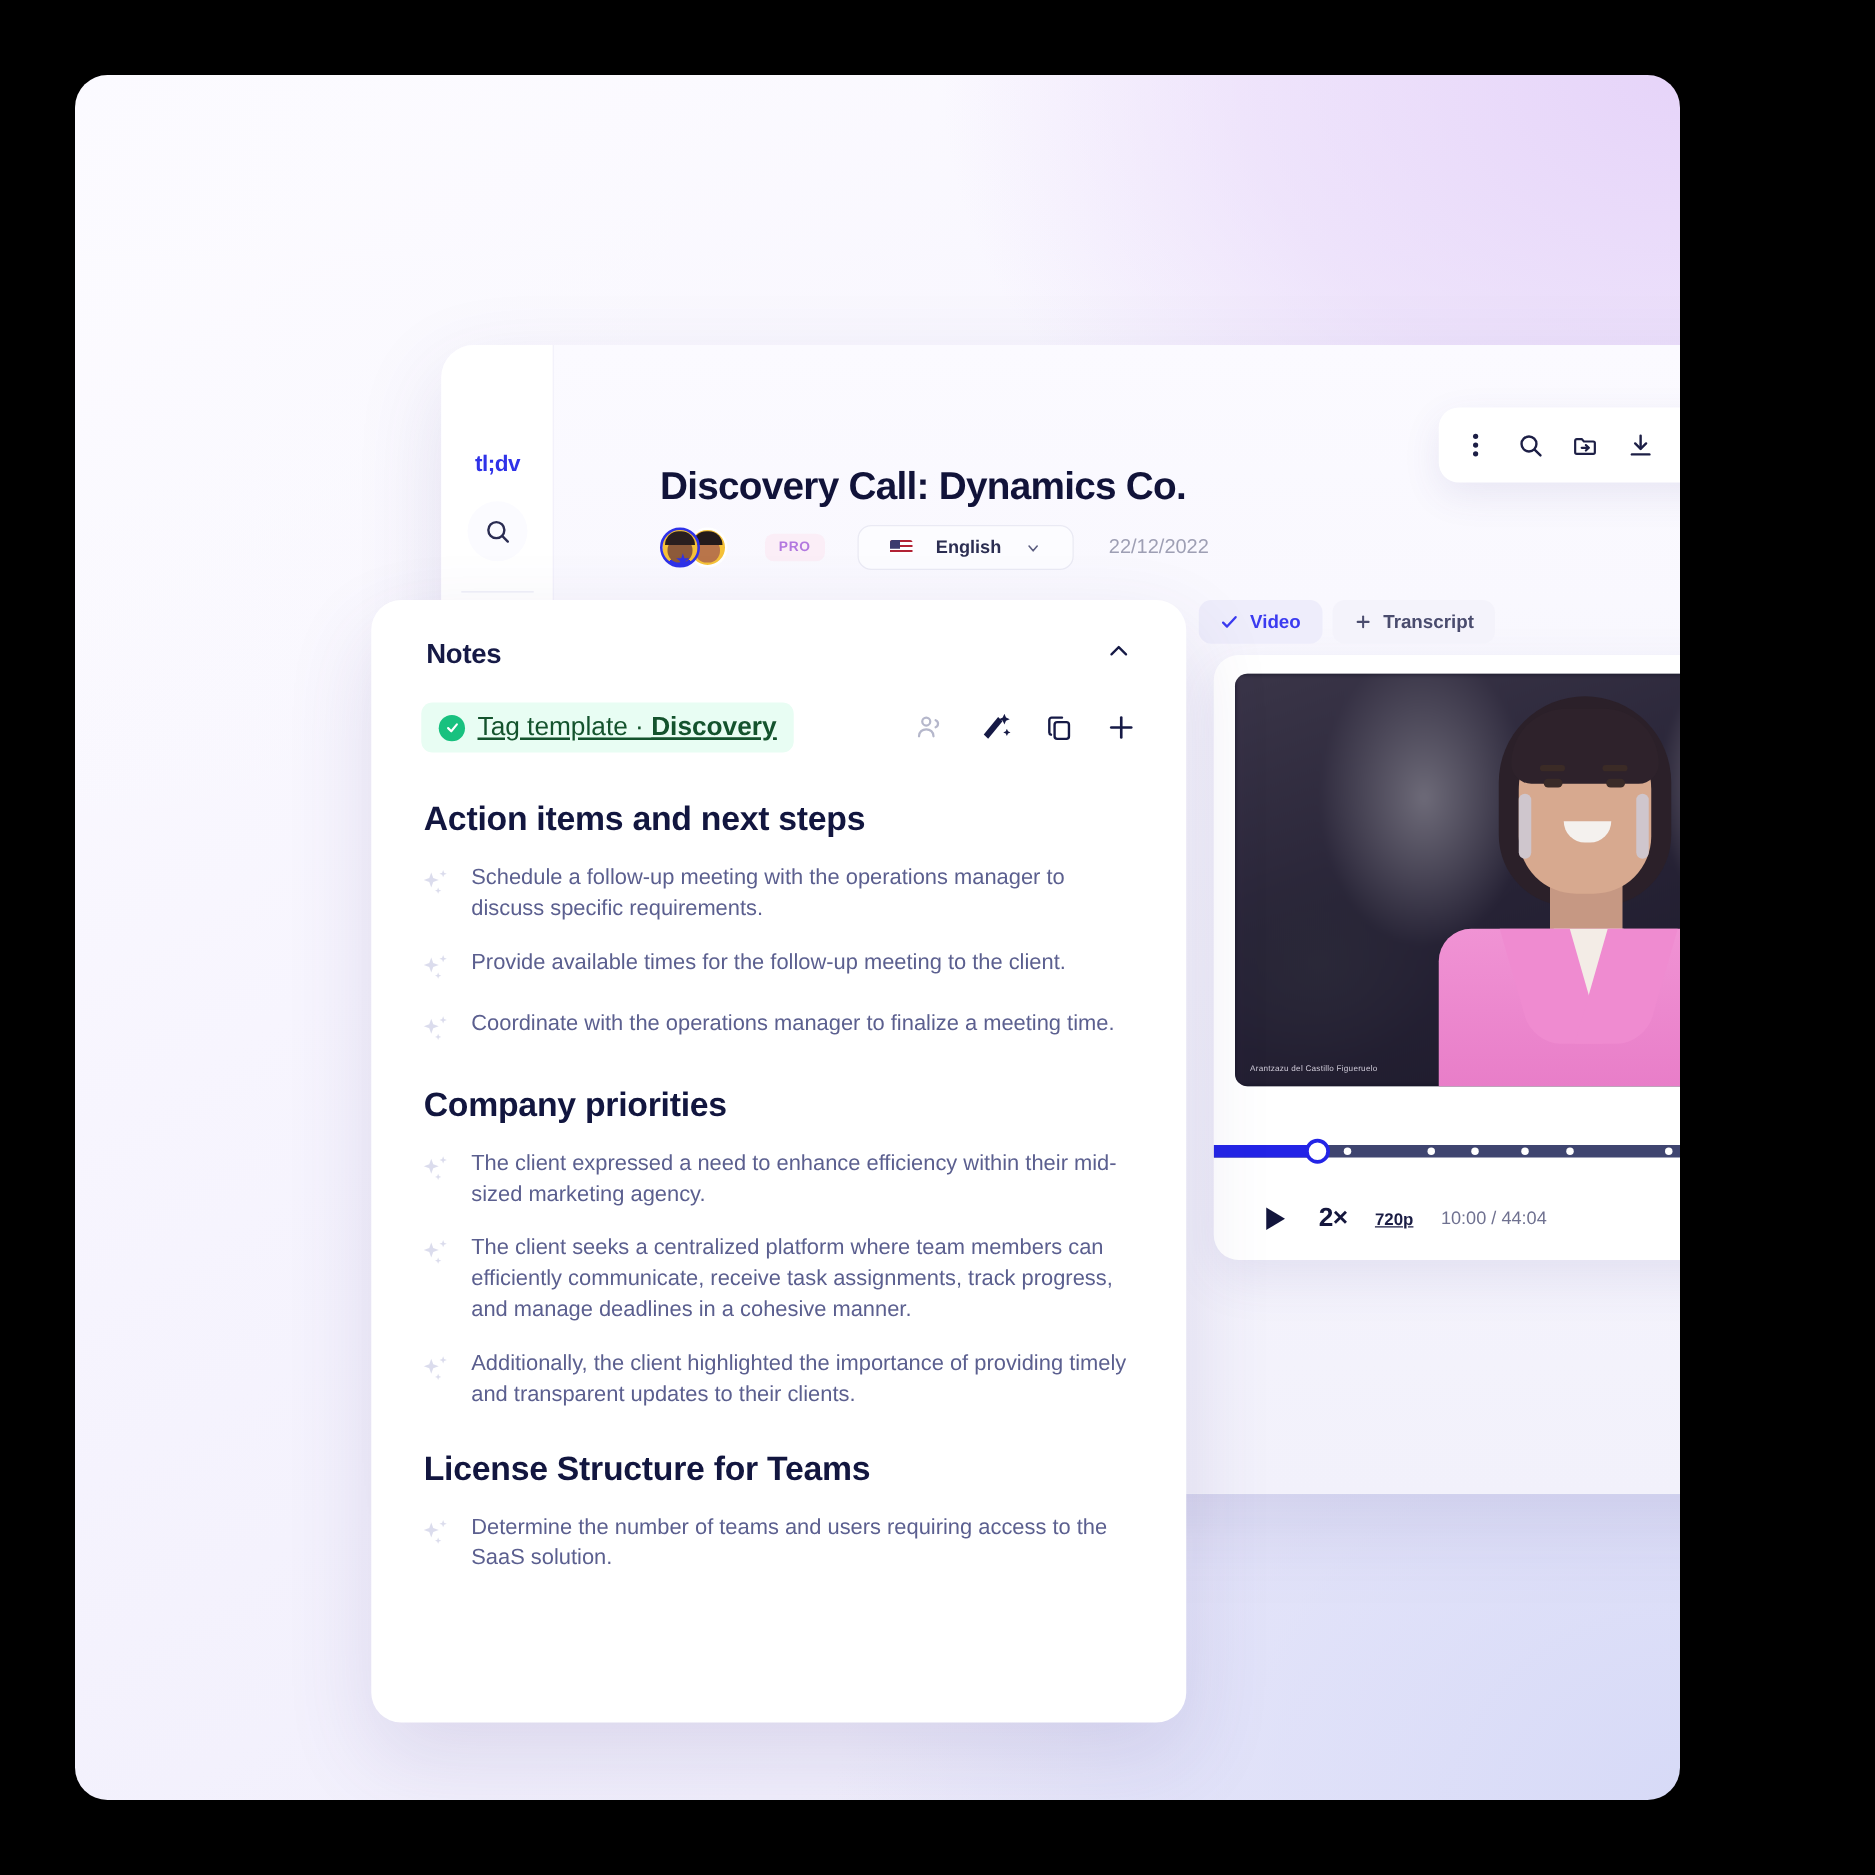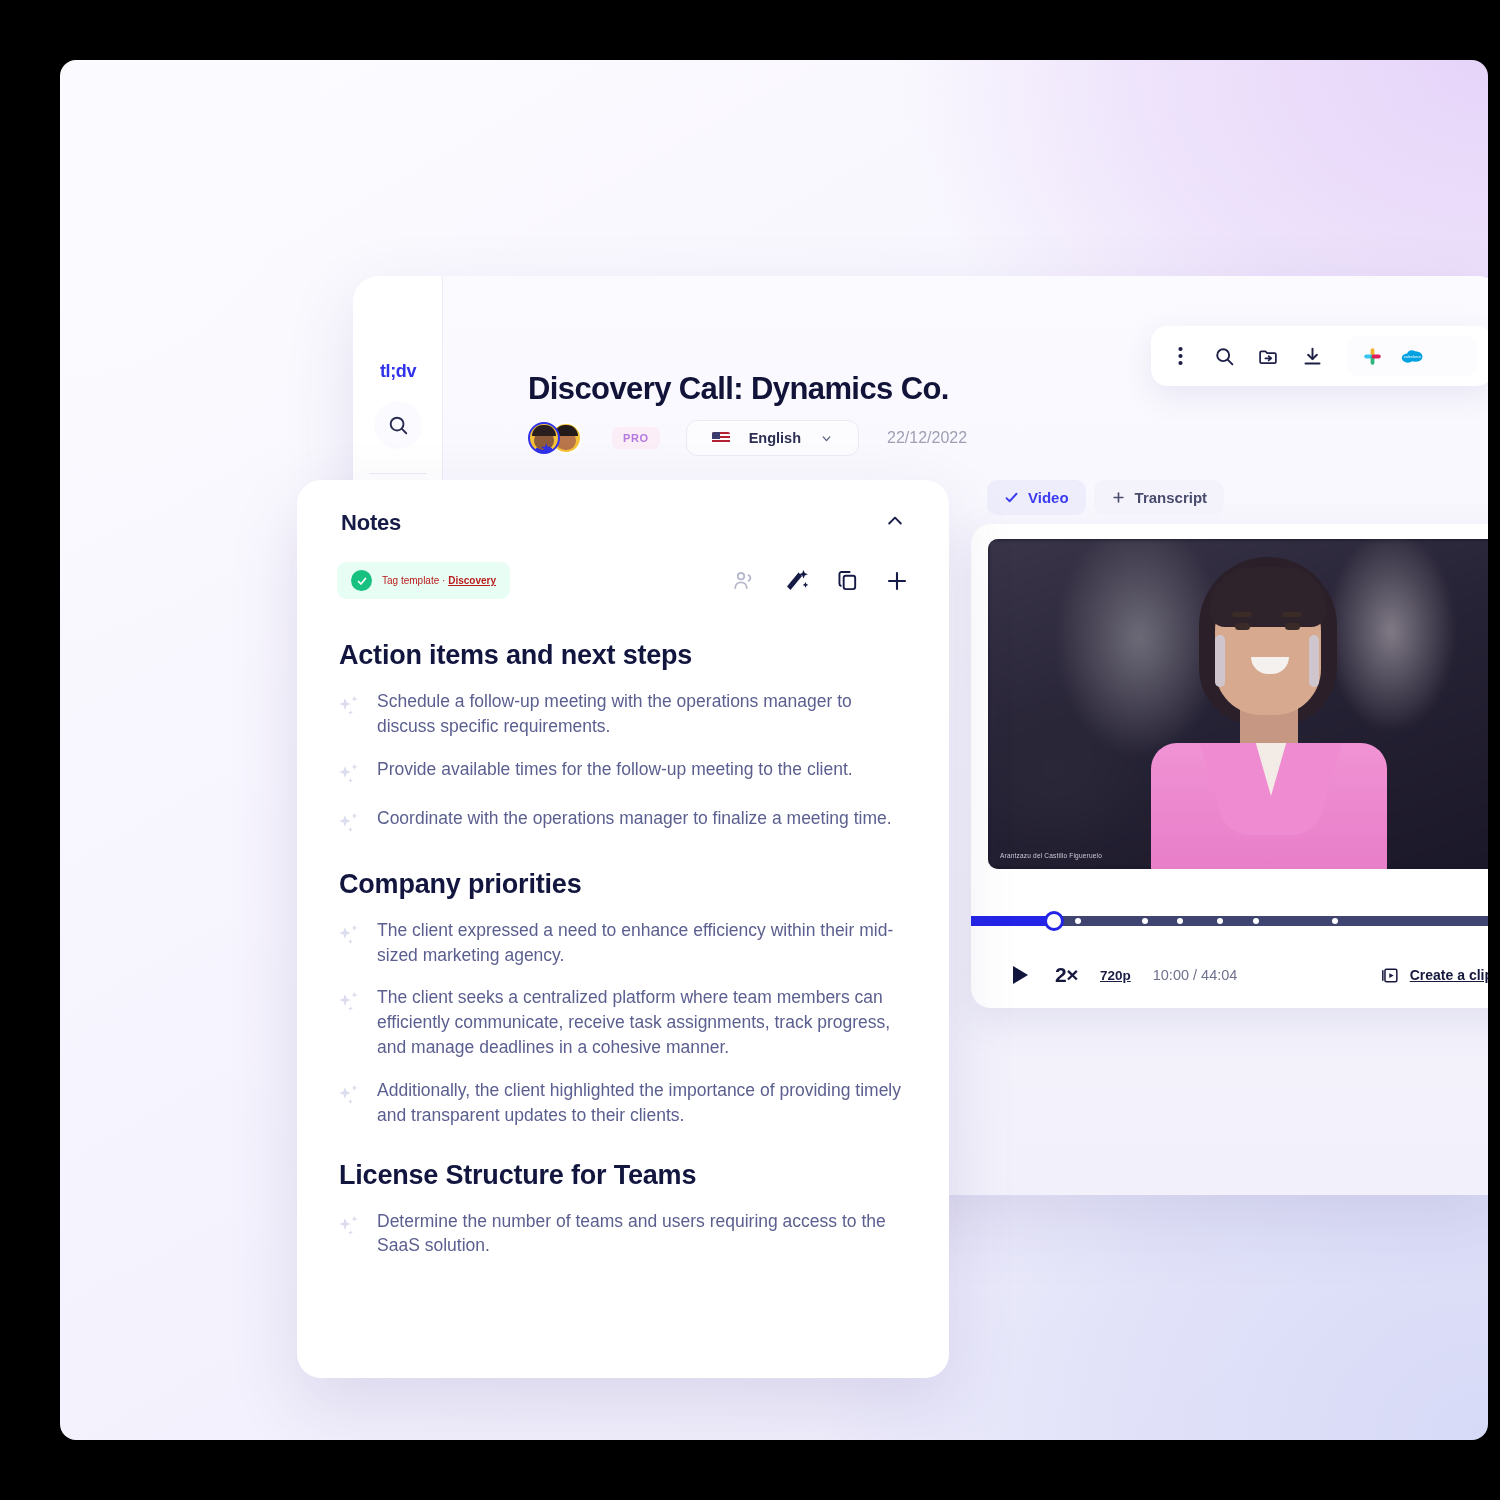--- a/index.html
+++ b/index.html
@@ -7,22 +7,22 @@
     width: 1500px; height: 1500px;
     background: #000;
     font-family: "Liberation Sans", sans-serif;
     overflow: hidden;
   }
 
   
   #canvas {
     position: absolute;
     left: 60px; top: 60px;
-    width: 1428px; height: 1380px;
-    border-radius: 16px;
+    width: 1284px; height: 1380px;
+    border-radius: 26px;
     overflow: hidden;
     background:
       radial-gradient(ellipse 820px 620px at 100% 0%,   #e6d4f9 0%, rgba(230,212,249,0.55) 42%, rgba(230,212,249,0) 72%),
       radial-gradient(ellipse 900px 760px at 100% 100%, #d7daf7 0%, rgba(215,218,247,0.55) 45%, rgba(215,218,247,0) 75%),
       radial-gradient(ellipse 760px 900px at 0% 0%,     #fbfaff 0%, rgba(251,250,255,0) 70%),
       linear-gradient(150deg, #fdfcff 0%, #f7f5fe 40%, #eeecfb 100%);
   }
 
   
   #app-window {
@@ -205,21 +205,21 @@
     box-shadow: 0 28px 70px rgba(75,65,145,0.14);
     z-index: 10; overflow: hidden;
   }
   #notes-head { position:absolute; left:44px; top:30px; right:44px; display:flex; align-items:center; justify-content:space-between; }
   #notes-title { font-size:22px; font-weight:600; color:#161a46; letter-spacing:-0.2px; }
   #collapse-icon { cursor:pointer; color:#161a46; }
 
   #tag-row { position:absolute; left:40px; top:82px; right:40px; display:flex; align-items:center; justify-content:space-between; }
   #tag-pill { display:flex; align-items:center; gap:10px; background:#e8fdf3; border-radius:9px; padding:8px 14px; }
   #tag-check { width:21px; height:21px; border-radius:50%; background:#18c17f; display:flex; align-items:center; justify-content:center; }
-  #tag-text { font-size:10px; color:#b91c1c; }
+  #tag-text { font-size:21px; color:#14532d;text-decoration:underline; }
   #tag-text b { text-decoration: underline; font-weight:700; }
   #tag-actions { display:flex; align-items:center; gap:26px; }
   .act-icon { cursor:pointer; display:flex; align-items:center; justify-content:center; }
 
   #notes-body { position:absolute; left:40px; top:152px; right:22px; }
   .sec-title { font-size:27px; font-weight:600; color:#12163f; letter-spacing:-0.2px; margin:32px 0 6px 2px; }
   .sec-title.first { margin-top: 8px; }
   .bullet { display:flex; gap:14px; margin-top:18px; padding-right:18px; }
   .sparkle { flex:none; width:26px; height:26px; margin-top:5px; opacity:0.30; }
   .btext { font-size:17.5px; line-height:1.42; color:#5b5f8f; }
@@ -260,21 +260,21 @@
             <span class="flag"></span>
             <span id="lang-label">English</span>
             <svg width="13" height="13" viewBox="0 0 24 24" fill="none" stroke="#5c5e80" stroke-width="2.4">
               <polyline points="6,9 12,16 18,9" stroke-linecap="round" stroke-linejoin="round"></polyline>
             </svg>
           </div>
           <div id="date-label">22/12/2022</div>
         </div>
       </div>
 
-      <div id="video-tabs" style="left:634px; top:204px; position:absolute;">
+      <div id="video-tabs" style="left:606px; top:204px; position:absolute;">
         <div class="vtab active">
           <svg width="15" height="15" viewBox="0 0 24 24" fill="none" stroke="#3b3bf0" stroke-width="3">
             <polyline points="4,13 9,18 20,6" stroke-linecap="round" stroke-linejoin="round"></polyline>
           </svg>
           <span>Video</span>
         </div>
         <div class="vtab inactive">
           <svg width="15" height="15" viewBox="0 0 24 24" fill="none" stroke="#4a4c6e" stroke-width="2.6">
             <line x1="12" y1="5" x2="12" y2="19" stroke-linecap="round"></line>
             <line x1="5" y1="12" x2="19" y2="12" stroke-linecap="round"></line>

